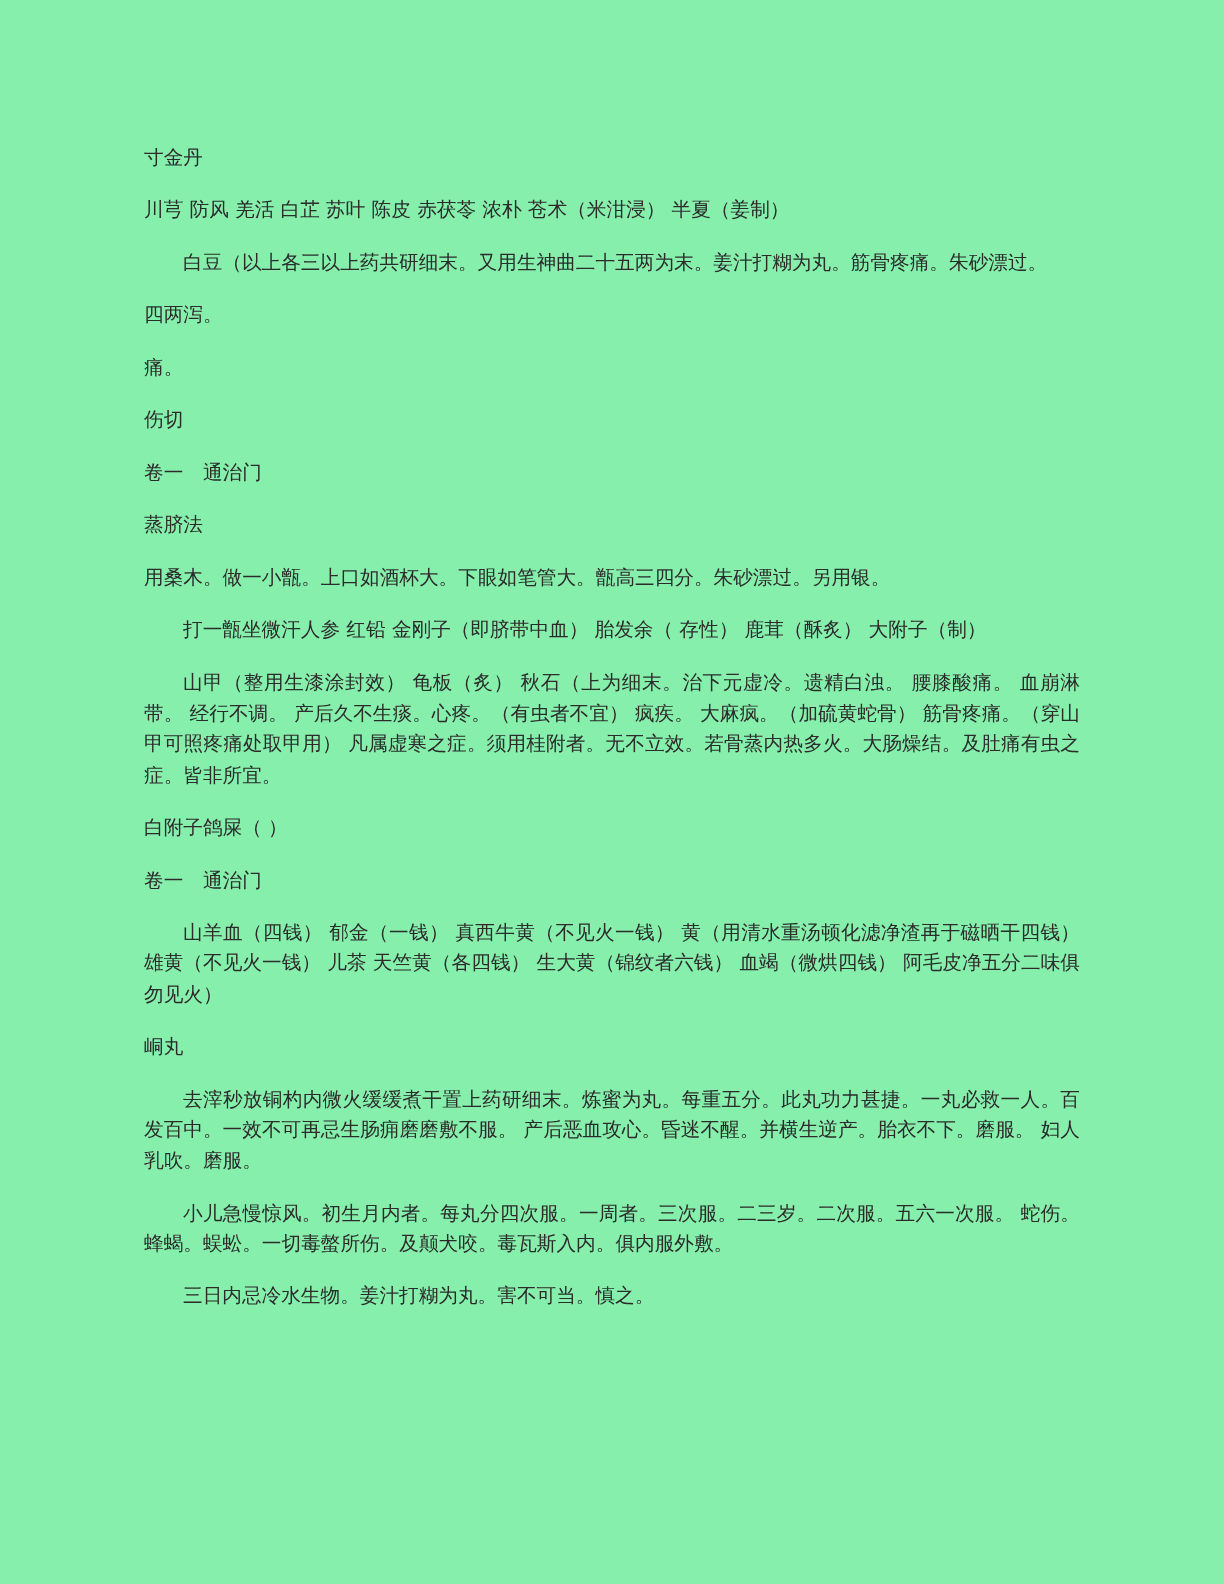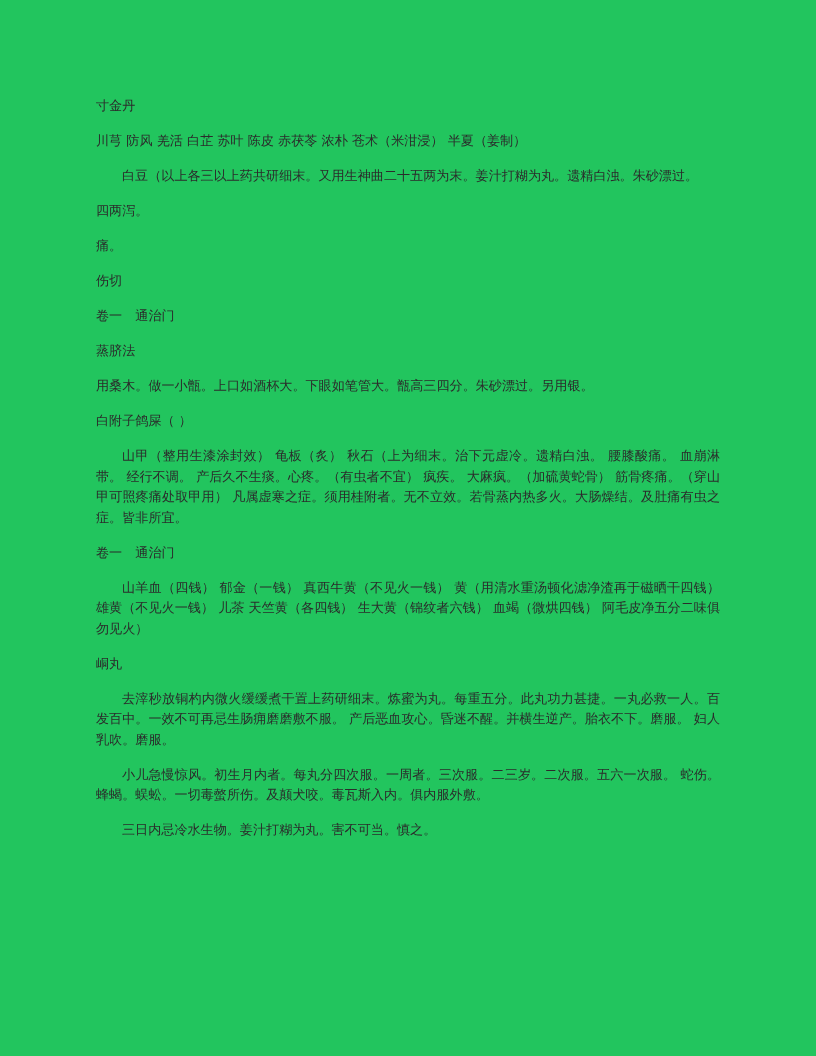--- a/index.html
+++ b/index.html
@@ -8,21 +8,21 @@
     padding: 0;
     background: #ffffff;
   }
   body {
     font-family: "DejaVu Serif", "Liberation Serif", serif;
   }
   .page {
     position: relative;
     width: 816px;
     height: 1056px;
-    background: #22c55e;
+    background: #86efac;
     overflow: hidden;
     box-sizing: border-box;
   }
   .content {
     position: absolute;
     left: 96px;
     top: 96px;
     width: 624px;
   }
   .para {
@@ -48,38 +48,39 @@
 </head>
 <body>
 
 <div class="page">
   <div class="content">
 
     <p class="para heading">寸金丹</p>
 
     <p class="para noindent">川芎 防风 羌活 白芷 苏叶 陈皮 赤茯苓 浓朴 苍术（米泔浸） 半夏（姜制）</p>
 
-    <p class="para indent">白豆（以上各三以上药共研细末。又用生神曲二十五两为末。姜汁打糊为丸。遗精白浊。朱砂漂过。</p>
+    <p class="para indent">白豆（以上各三以上药共研细末。又用生神曲二十五两为末。姜汁打糊为丸。筋骨疼痛。朱砂漂过。</p>
 
     <p class="para noindent">四两泻。</p>
 
     <p class="para noindent">痛。</p>
 
     <p class="para noindent">伤切</p>
 
     <p class="para heading">卷一　通治门</p>
 
     <p class="para heading">蒸脐法</p>
 
     <p class="para noindent">用桑木。做一小甑。上口如酒杯大。下眼如笔管大。甑高三四分。朱砂漂过。另用银。</p>
 
+    <p class="para indent">打一甑坐微汗人参 红铅 金刚子（即脐带中血） 胎发余（ 存性） 鹿茸（酥炙） 大附子（制）</p>
+
+    <p class="para indent">山甲（整用生漆涂封效） 龟板（炙） 秋石（上为细末。治下元虚冷。遗精白浊。 腰膝酸痛。 血崩淋带。 经行不调。 产后久不生痰。心疼。（有虫者不宜） 疯疾。 大麻疯。（加硫黄蛇骨） 筋骨疼痛。（穿山甲可照疼痛处取甲用） 凡属虚寒之症。须用桂附者。无不立效。若骨蒸内热多火。大肠燥结。及肚痛有虫之症。皆非所宜。</p>
 
     <p class="para noindent">白附子鸽屎（ ）</p>
-
-    <p class="para indent">山甲（整用生漆涂封效） 龟板（炙） 秋石（上为细末。治下元虚冷。遗精白浊。 腰膝酸痛。 血崩淋带。 经行不调。 产后久不生痰。心疼。（有虫者不宜） 疯疾。 大麻疯。（加硫黄蛇骨） 筋骨疼痛。（穿山甲可照疼痛处取甲用） 凡属虚寒之症。须用桂附者。无不立效。若骨蒸内热多火。大肠燥结。及肚痛有虫之症。皆非所宜。</p>
 
     <p class="para heading">卷一　通治门</p>
 
     <p class="para indent">山羊血（四钱） 郁金（一钱） 真西牛黄（不见火一钱） 黄（用清水重汤顿化滤净渣再于磁晒干四钱） 雄黄（不见火一钱） 儿茶 天竺黄（各四钱） 生大黄（锦纹者六钱） 血竭（微烘四钱） 阿毛皮净五分二味俱勿见火）</p>
 
     <p class="para heading">峒丸</p>
 
     <p class="para indent">去滓秒放铜杓内微火缓缓煮干置上药研细末。炼蜜为丸。每重五分。此丸功力甚捷。一丸必救一人。百发百中。一效不可再忌生肠痈磨磨敷不服。 产后恶血攻心。昏迷不醒。并横生逆产。胎衣不下。磨服。 妇人乳吹。磨服。</p>
 
     <p class="para indent">小儿急慢惊风。初生月内者。每丸分四次服。一周者。三次服。二三岁。二次服。五六一次服。 蛇伤。蜂蝎。蜈蚣。一切毒螫所伤。及颠犬咬。毒瓦斯入内。俱内服外敷。</p>

